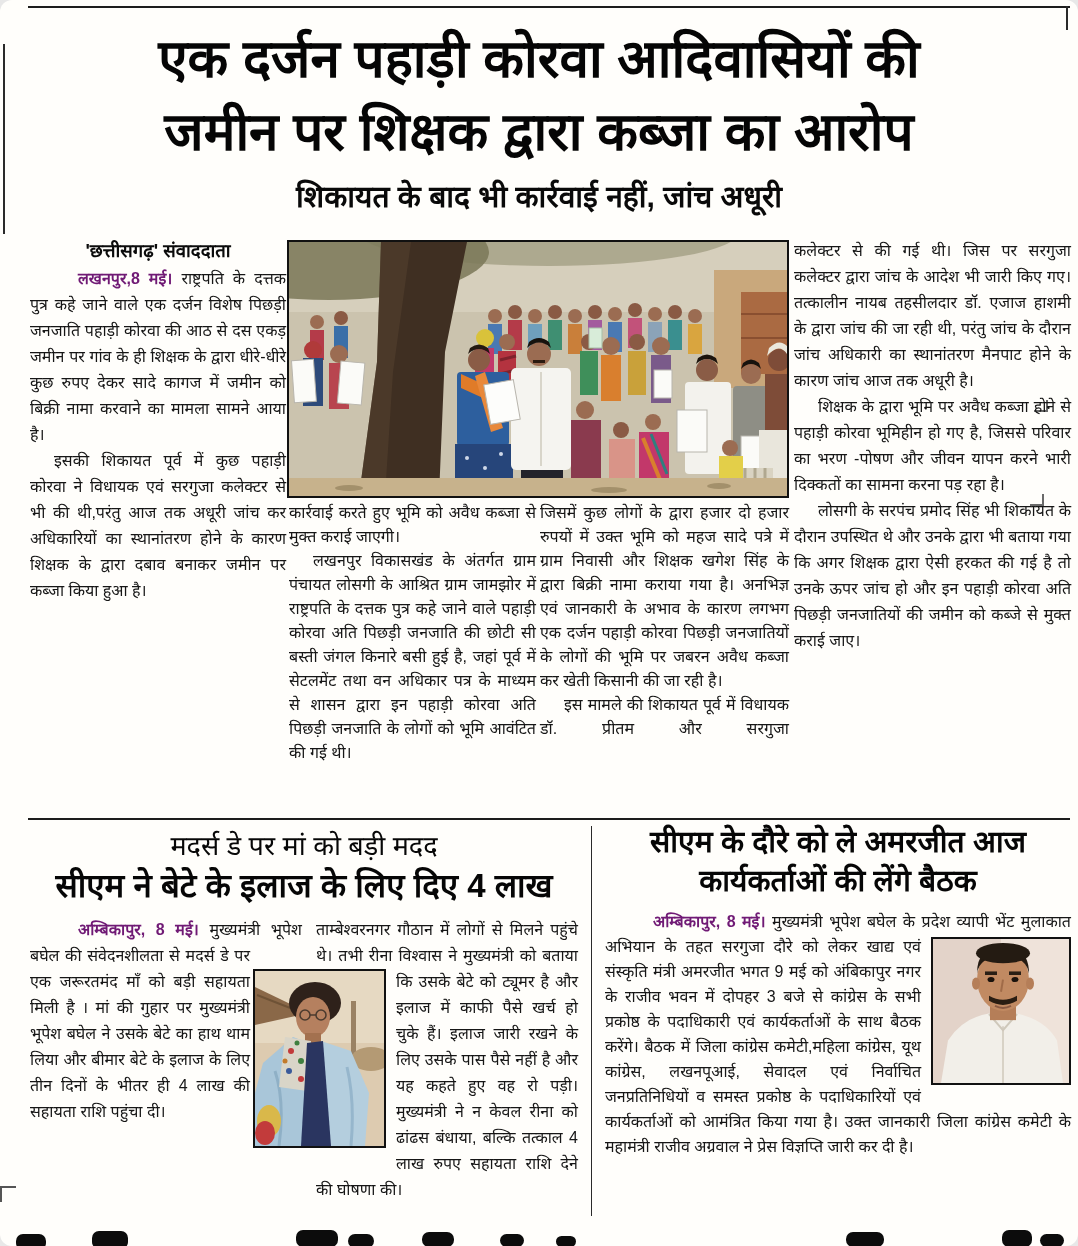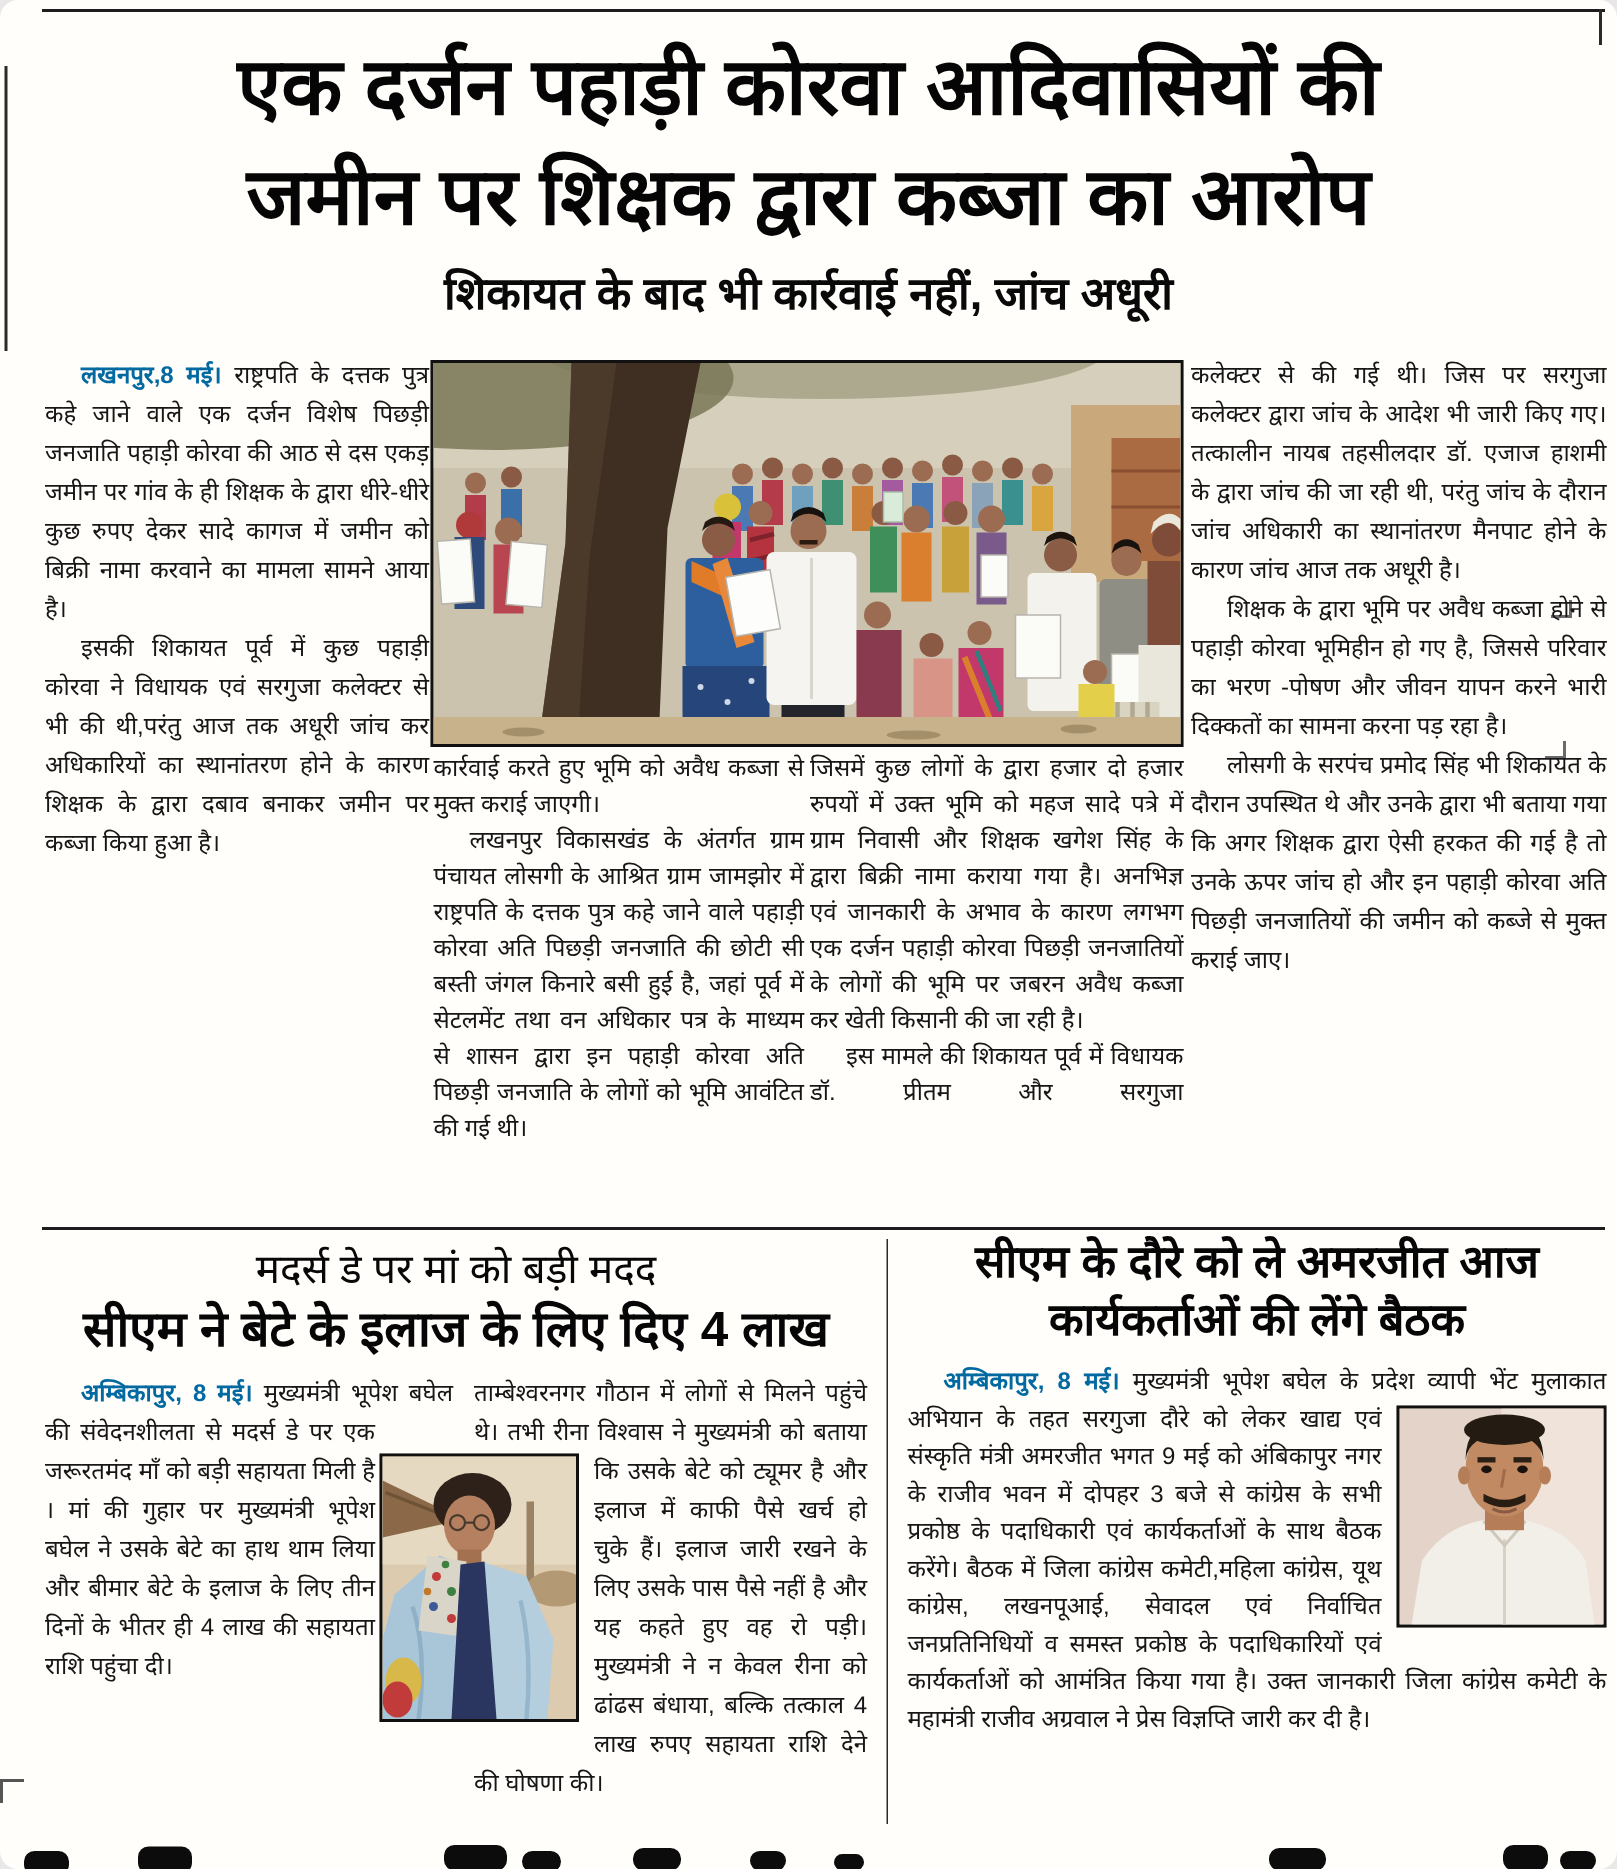--- a/index.html
+++ b/index.html
@@ -15,21 +15,21 @@
   .headline{left:30px;top:22px;width:1018px;text-align:center;font-weight:700;color:#050505;
             font-size:53px;line-height:73px;letter-spacing:0px;}
   .subheadline{left:30px;top:174px;width:1018px;text-align:center;font-weight:700;font-size:30px;line-height:46px;color:#090909;}
   
   .bt{font-size:16px;line-height:26px;text-align:justify;margin:0;color:#161616;}
   .bt24{font-size:16px;line-height:24px;text-align:justify;margin:0;color:#161616;}
   .bt25{font-size:16px;line-height:25px;text-align:justify;margin:0;color:#161616;}
   .ind{text-indent:24px;}
   .jlast{text-align-last:justify;}
   .byline{text-align:center;font-weight:700;font-size:18.5px;line-height:26px;margin:0 0 2px 0;color:#0b0b0b;}
-  b{color:#0369a1;}
+  b{color:#701a75;margin-left:24px;}
   
   .col1{left:30px;top:238px;width:256px;}
   .col2{left:289px;top:501px;width:247px;}
   .col3{left:540px;top:501px;width:249px;}
   .col4{left:794px;top:238px;width:277px;}
   
   .photo-frame{border:2px solid #111;background:#cbc3ae;box-sizing:border-box;}
   .photo-main{left:287px;top:240px;width:502px;height:258px;}
   .photo-frame svg{display:block;width:100%;height:100%;}
   
@@ -63,20 +63,21 @@
   <div class="abs lmark" style="left:1030px;top:494px;"></div>
   <div class="abs blmark" style="left:0px;top:1186px;"></div>
 
   <div class="abs headline">
     <div>एक दर्जन पहाड़ी कोरवा आदिवासियों की</div>
     <div>जमीन पर शिक्षक द्वारा कब्जा का आरोप</div>
   </div>
   <div class="abs subheadline">शिकायत के बाद भी कार्रवाई नहीं, जांच अधूरी</div>
 
   <div class="abs col1">
+    <p class="byline">'छत्तीसगढ़' संवाददाता</p>
     <p class="bt ind"><b>लखनपुर,8 मई।</b> <span>राष्ट्रपति के दत्तक पुत्र कहे जाने वाले एक दर्जन विशेष पिछड़ी जनजाति पहाड़ी कोरवा की आठ से दस एकड़ जमीन पर गांव के ही शिक्षक के द्वारा धीरे-धीरे कुछ रुपए देकर सादे कागज में जमीन को बिक्री नामा करवाने का मामला सामने आया है।</span></p>
     <p class="bt ind">इसकी शिकायत पूर्व में कुछ पहाड़ी कोरवा ने विधायक एवं सरगुजा कलेक्टर से भी की थी,परंतु आज तक अधूरी जांच कर अधिकारियों का स्थानांतरण होने के कारण शिक्षक के द्वारा दबाव बनाकर जमीन पर कब्जा किया हुआ है।</p>
   </div>
 
   <div class="abs photo-frame photo-main" title="villagers-group-holding-documents-under-tree">
     <svg viewBox="0 0 498 254" preserveAspectRatio="none">
       <rect width="498" height="254" fill="#cbc3ae"></rect>
       <rect width="498" height="70" fill="#d6cfbc"></rect>
       <ellipse cx="40" cy="10" rx="160" ry="48" fill="#6e6b4a" opacity="0.75"></ellipse>
       <ellipse cx="260" cy="-10" rx="190" ry="34" fill="#7d7a58" opacity="0.45"></ellipse>

